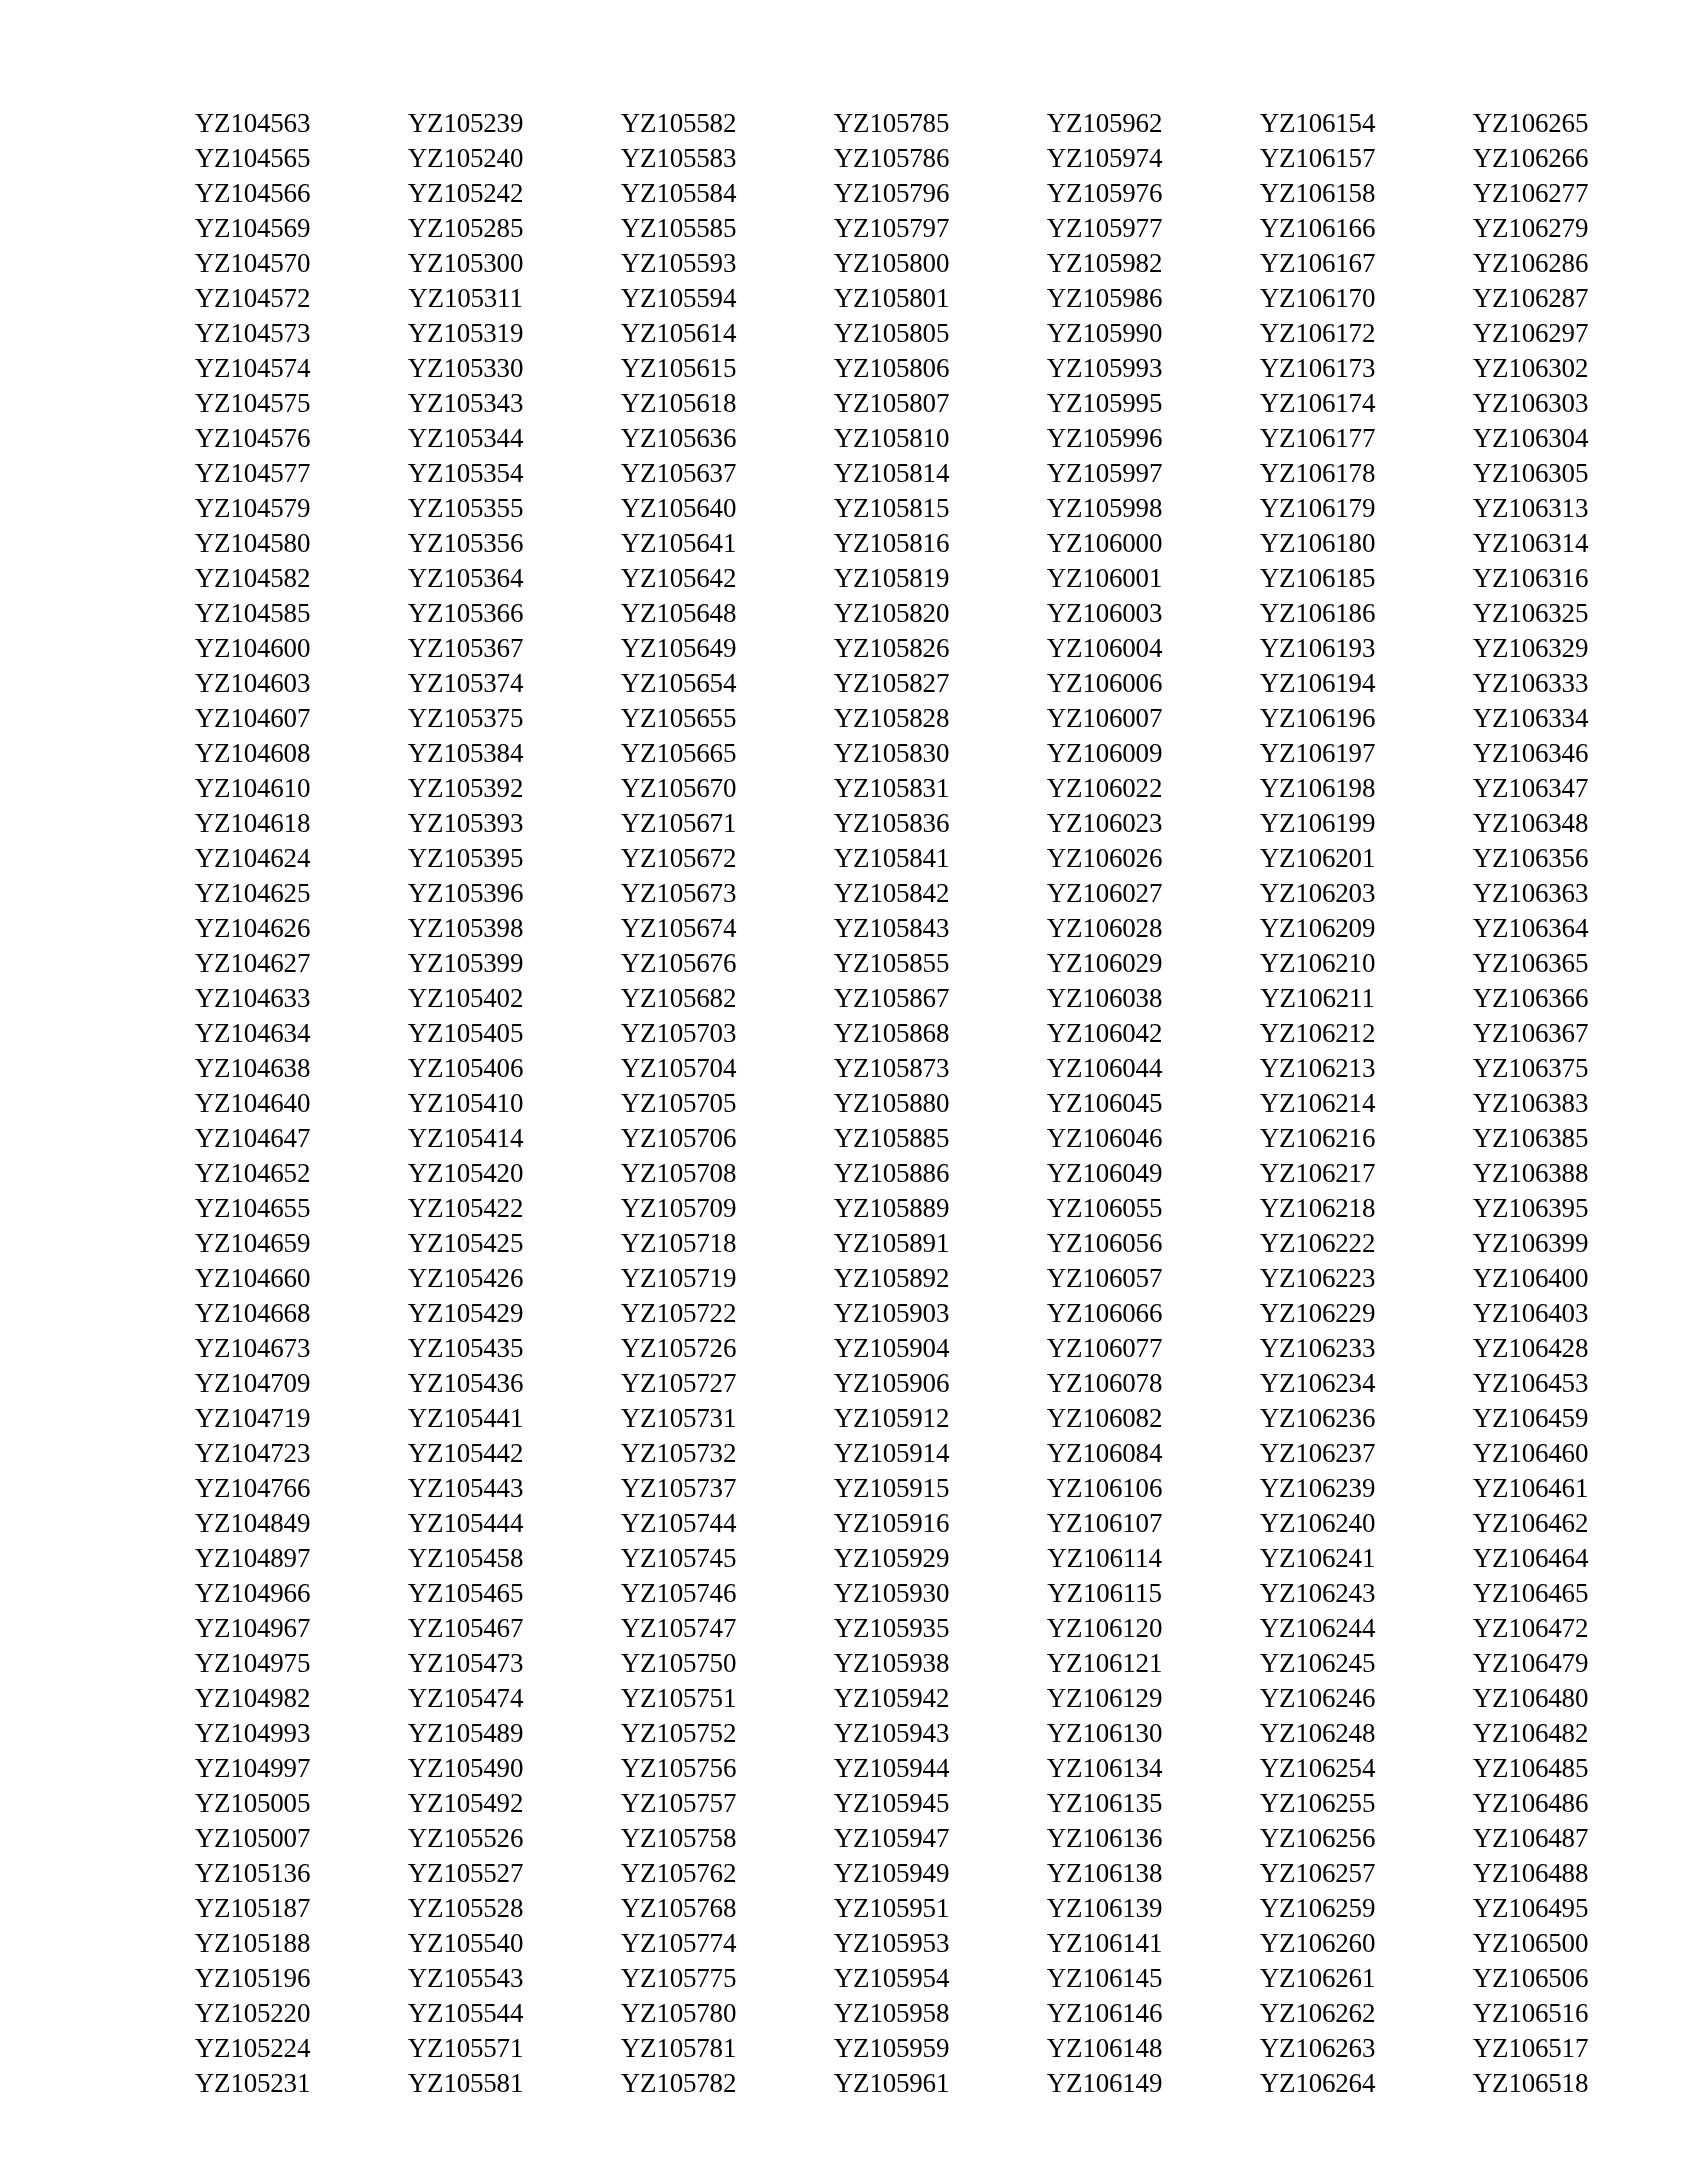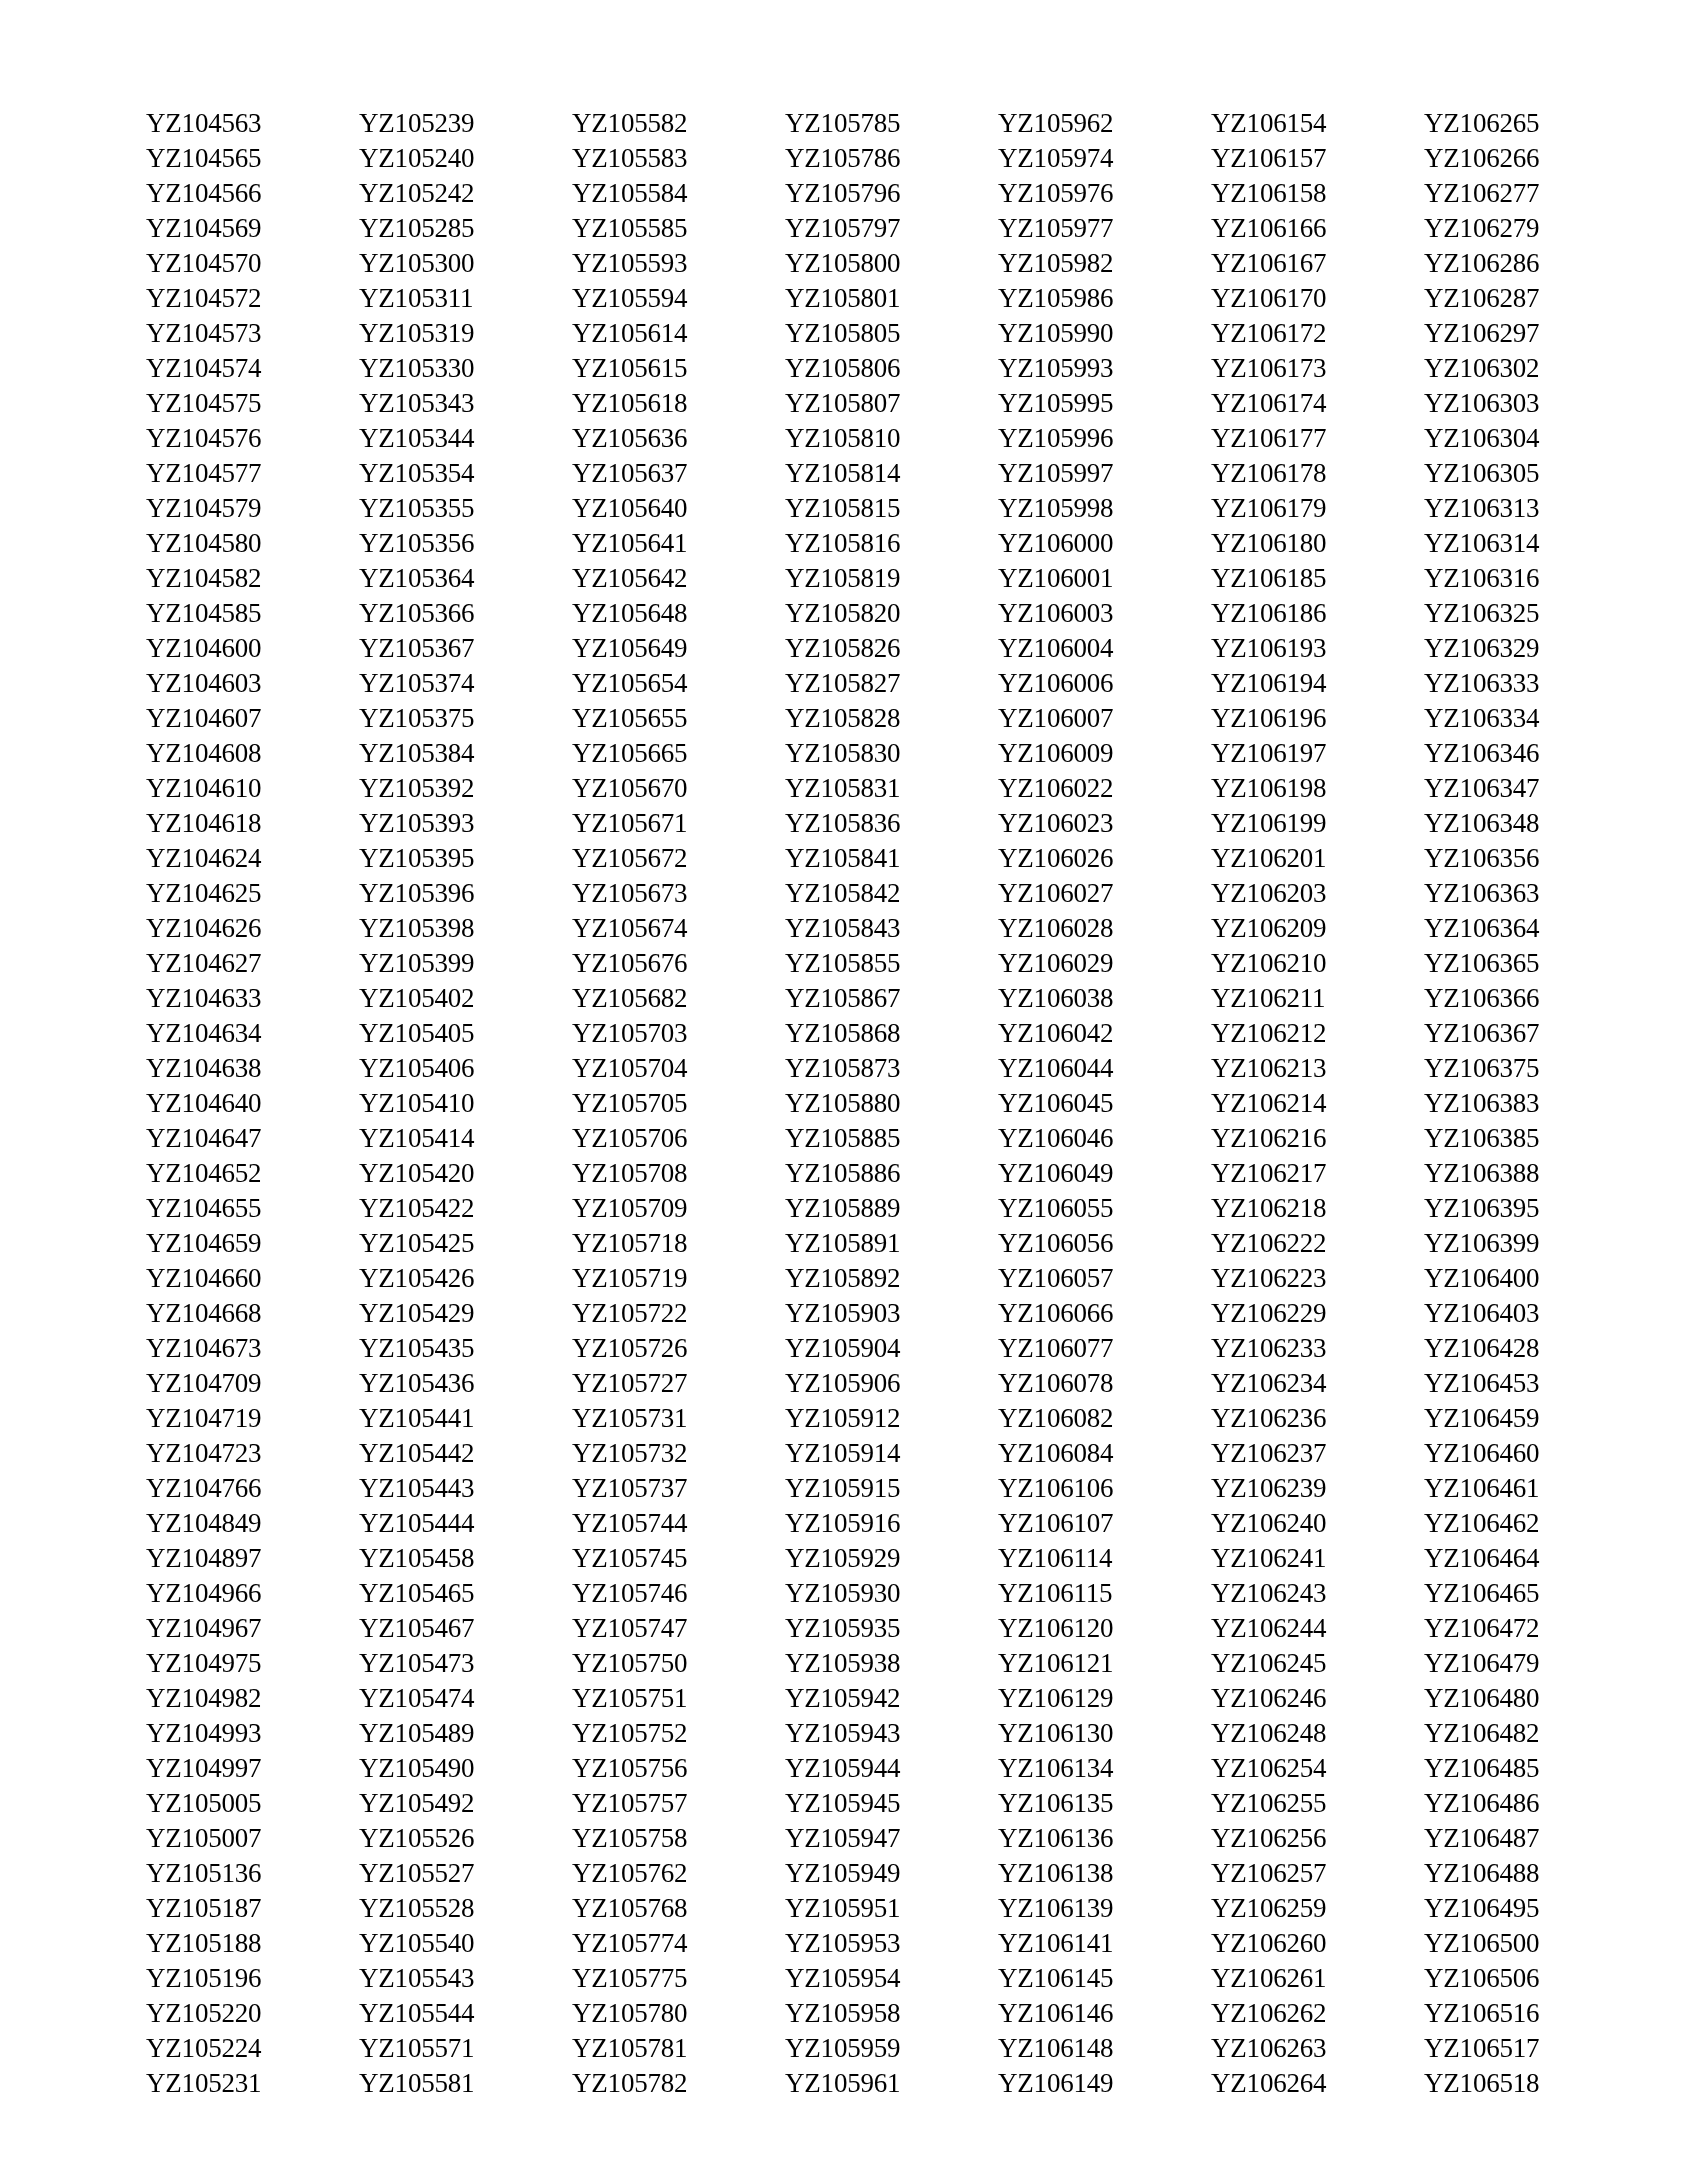--- a/index.html
+++ b/index.html
@@ -26,20 +26,21 @@
   .id-table {
     position: absolute;
     left: 146px;
     top: 106px;
     display: grid;
     grid-template-columns: repeat(7, 213px);
   }
   .id-column {
     display: flex;
     flex-direction: column;
+    text-align: center;
   }
   .id-cell {
     font-size: 27px;
     line-height: 35px;
     height: 35px;
     white-space: nowrap;
     letter-spacing: -0.2px;
   }
 </style>
 </head>

